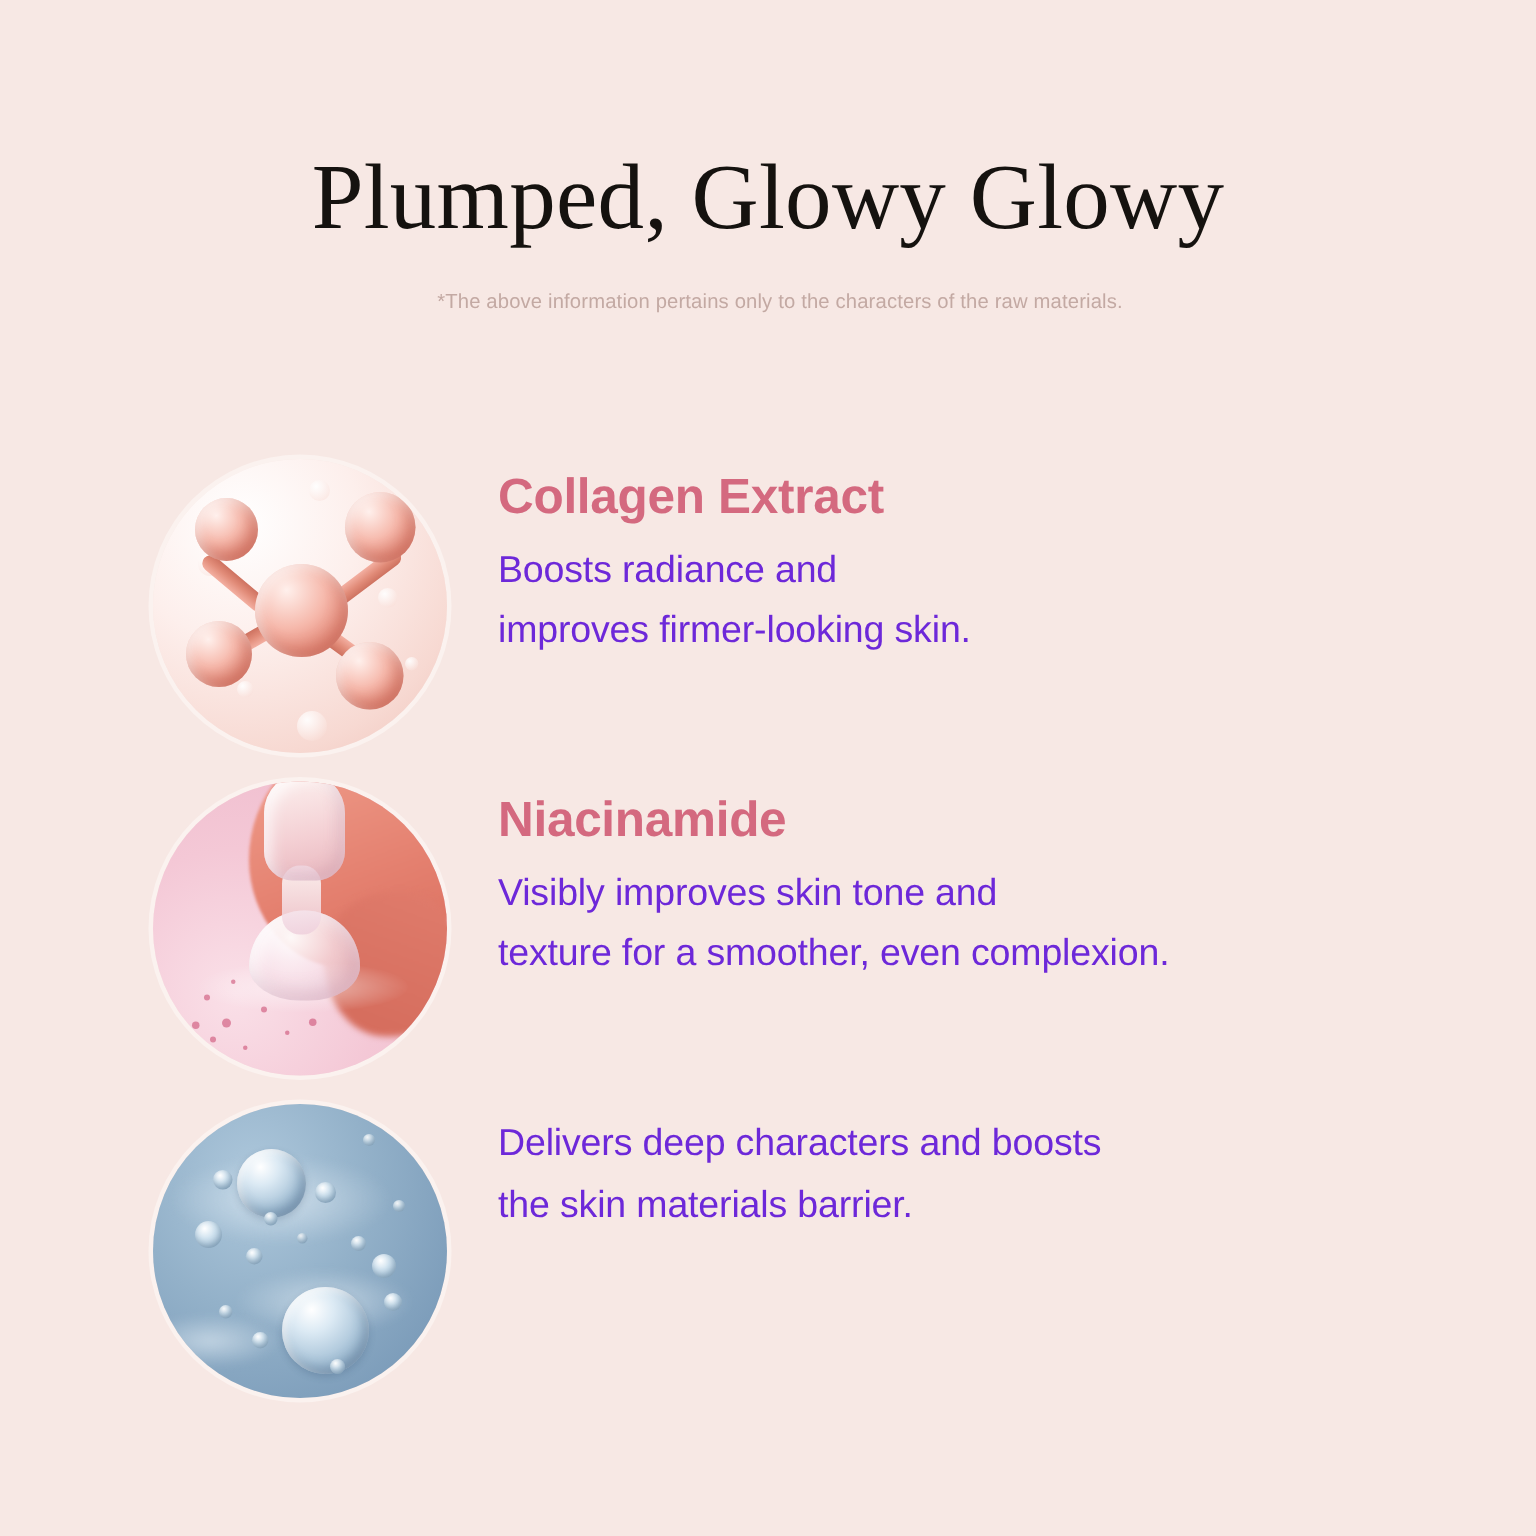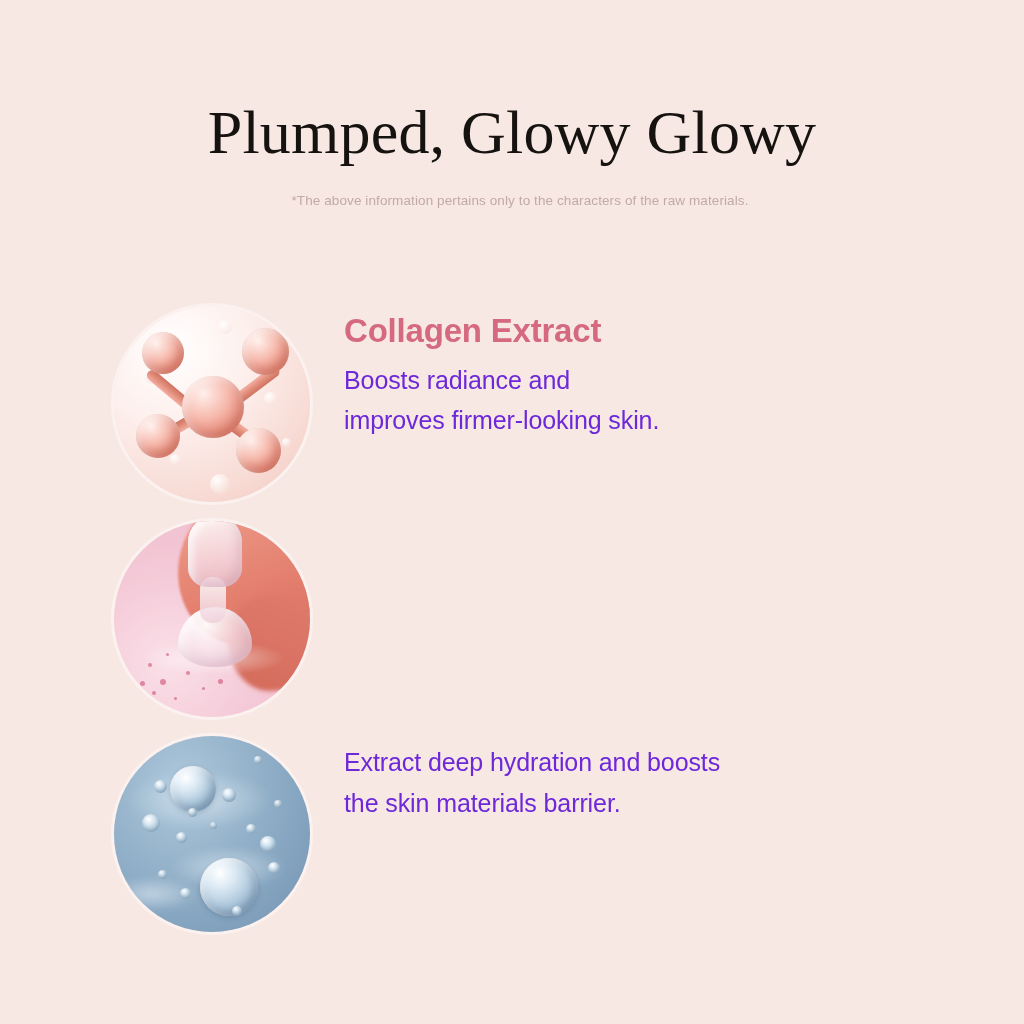--- a/index.html
+++ b/index.html
@@ -44,21 +44,21 @@
     color: #C3A9A3;
     letter-spacing: 0.1px;
     margin: 26px 0 0 16px;
     font-weight: 400;
   }
 
   
   .rows {
     position: absolute;
     top: 298px;
-    left: 12px;
+    left: 0;
     width: 999px;
   }
   .row {
     display: flex;
     align-items: flex-start;
     height: 215px;
     padding-left: 102px;
     box-sizing: border-box;
   }
   .thumb {
@@ -281,20 +281,23 @@
       <div class="speck" style="width:4px;height:4px;left:38px;top:170px;"></div>
       <div class="speck" style="width:6px;height:6px;left:46px;top:158px;"></div>
       <div class="speck" style="width:3px;height:3px;left:60px;top:176px;"></div>
       <div class="speck" style="width:4px;height:4px;left:72px;top:150px;"></div>
       <div class="speck" style="width:3px;height:3px;left:88px;top:166px;"></div>
       <div class="speck" style="width:5px;height:5px;left:104px;top:158px;"></div>
       <div class="speck" style="width:3px;height:3px;left:52px;top:132px;"></div>
       <div class="speck" style="width:4px;height:4px;left:34px;top:142px;"></div>
     </div>
     <div class="copy">
+      <h2 class="ing-title">Niacinamide</h2>
+      <p class="ing-desc">Visibly improves skin tone and</p>
+      <p class="ing-desc">texture for a smoother, even complexion.</p>
     </div>
   </div>
 
   <div class="row">
     <div class="thumb thumb-water">
       <div class="wave" style="width:150px;height:60px;left:10px;top:34px;"></div>
       <div class="wave" style="width:120px;height:44px;left:54px;top:110px;"></div>
       <div class="wave" style="width:96px;height:36px;left:-10px;top:140px;"></div>
       <div class="drop" style="width:46px;height:46px;left:56px;top:30px;"></div>
       <div class="drop" style="width:58px;height:58px;left:86px;top:122px;"></div>
@@ -307,18 +310,18 @@
       <div class="drop-mini" style="width:16px;height:16px;left:146px;top:100px;"></div>
       <div class="drop-mini" style="width:8px;height:8px;left:140px;top:20px;"></div>
       <div class="drop-mini" style="width:12px;height:12px;left:154px;top:126px;"></div>
       <div class="drop-mini" style="width:9px;height:9px;left:44px;top:134px;"></div>
       <div class="drop-mini" style="width:11px;height:11px;left:66px;top:152px;"></div>
       <div class="drop-mini" style="width:10px;height:10px;left:118px;top:170px;"></div>
       <div class="drop-mini" style="width:7px;height:7px;left:96px;top:86px;"></div>
       <div class="drop-mini" style="width:8px;height:8px;left:160px;top:64px;"></div>
     </div>
     <div class="copy">
-      <p class="ing-desc">Extract deep hydration and boosts</p>
+      <p class="ing-desc">Delivers deep characters and boosts</p>
       <p class="ing-desc">the skin materials barrier.</p>
     </div>
   </div>
 
 </div>
 
 </body></html>

